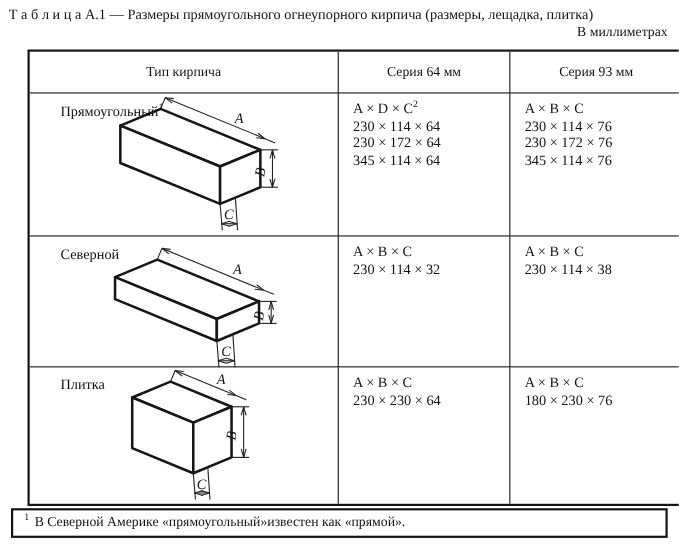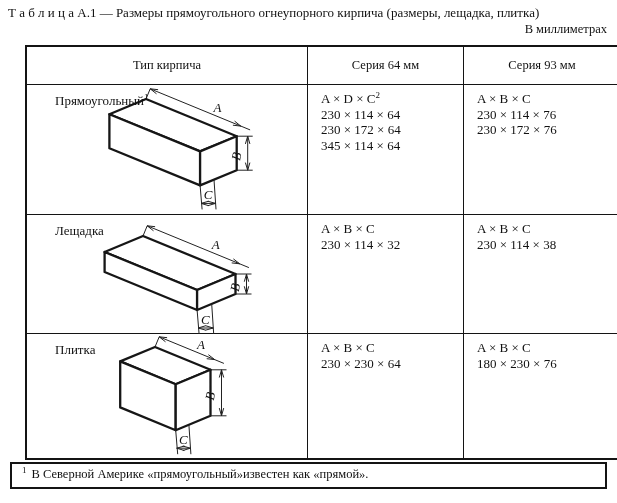--- a/index.html
+++ b/index.html
@@ -84,24 +84,25 @@
   <div class="c dc">
     <div><span>A × D × C</span><sup>2</sup></div>
     <div>230 × 114 × 64</div>
     <div>230 × 172 × 64</div>
     <div>345 × 114 × 64</div>
   </div>
   <div class="c dc last-col">
     <div><span>A × B × C</span><sup></sup></div>
     <div>230 × 114 × 76</div>
     <div>230 × 172 × 76</div>
+    <div>345 × 114 × 76</div>
   </div>
 
   <div class="c tc">
-    <div class="lbl"><span>Лещадка</span><sup></sup></div>
+    <div class="lbl"><span>Северной</span><sup></sup></div>
     <svg class="brick" width="212" height="116" viewBox="0 0 212 116" style="left: 64px; top: 5px;">
         <polygon points="52.0,16.0 144.5,54.0 106.1,70.0 13.6,32.0" fill="#fff" stroke="#161616" stroke-width="2.3" stroke-linejoin="round"></polygon>
         <polygon points="13.6,32.0 106.1,70.0 106.1,90.0 13.6,52.0" fill="#fff" stroke="#161616" stroke-width="2.3" stroke-linejoin="round"></polygon>
         <polygon points="106.1,70.0 144.5,54.0 144.5,74.0 106.1,90.0" fill="#fff" stroke="#161616" stroke-width="2.3" stroke-linejoin="round"></polygon>
         <line x1="52.0" y1="16.0" x2="56.2" y2="5.8" stroke="#222" stroke-width="1" fill="none"></line>
         <line x1="56.2" y1="5.8" x2="157.9" y2="47.6" stroke="#222" stroke-width="1" fill="none"></line>
         <line x1="56.2" y1="5.8" x2="64.1" y2="6.7" stroke="#222" stroke-width="1" fill="none"></line>
         <line x1="56.2" y1="5.8" x2="62.5" y2="10.8" stroke="#222" stroke-width="1" fill="none"></line>
         <line x1="148.7" y1="43.8" x2="140.7" y2="42.9" stroke="#222" stroke-width="1" fill="none"></line>
         <line x1="148.7" y1="43.8" x2="142.4" y2="38.9" stroke="#222" stroke-width="1" fill="none"></line>

